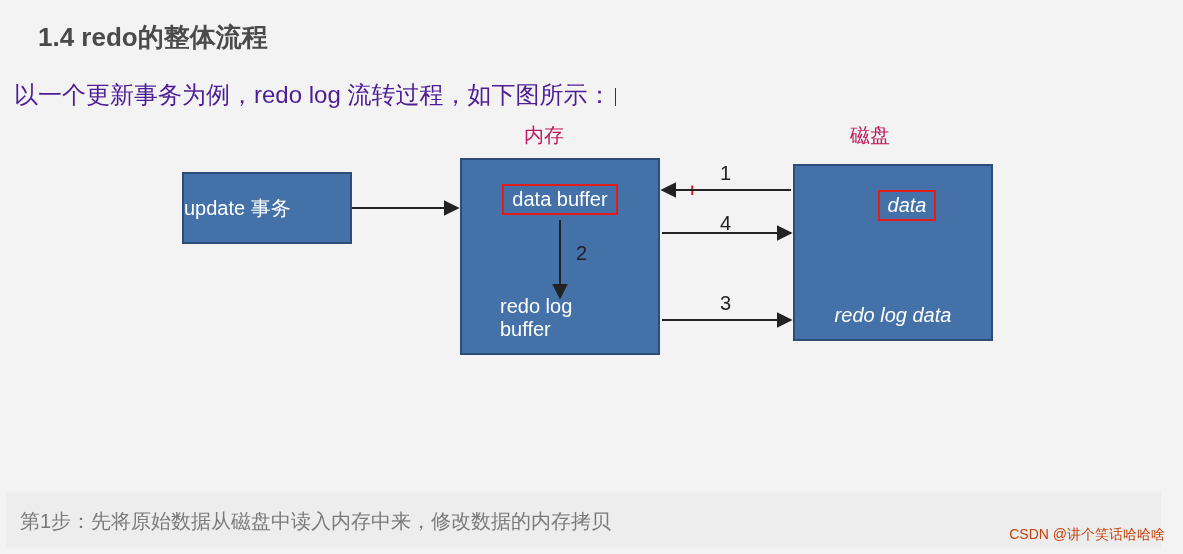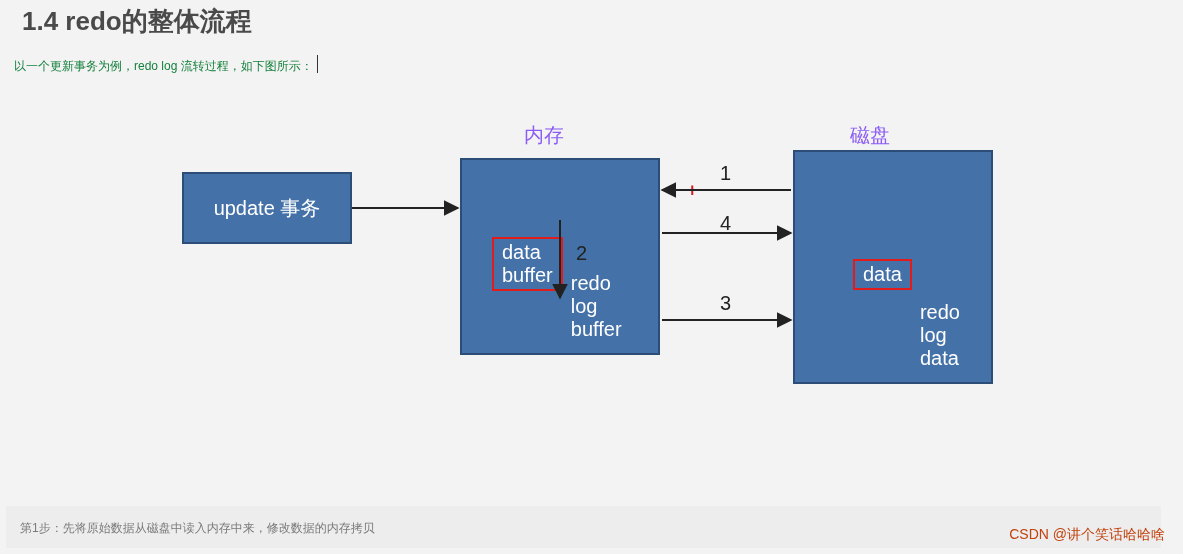--- a/index.html
+++ b/index.html
@@ -11,63 +11,63 @@
     width: 1183px;
   }
   .page {
     position: relative;
     width: 1183px;
     height: 554px;
     background: #f3f3f3;
     overflow: hidden;
   }
   h2.title {
-    margin: 0;
+    margin: 16px;
     padding: 4px 14px 8px 22px;
     font-size: 26px;
     font-weight: 700;
     color: #4a4a4a;
   }
   p.intro {
     margin: 8px 14px 8px 14px;
-    font-size: 12px;
-    color: #15803d;
+    font-size: 24px;
+    color: #4c1d95;
   }
   .cursor {
     display: inline-block;
     width: 1px;
     height: 18px;
     background: #333;
     vertical-align: -3px;
     margin-left: 4px;
   }
   
   .diagram {
     position: absolute;
     left: 0; right: 0;
     top: 120px;
     height: 260px;
   }
   .grp-label {
     position: absolute;
     font-size: 20px;
-    color: #8b5cf6;
+    color: #be185d;
   }
   .box {
     position: absolute;
     background: #4472a8;
     border: 2px solid #2b4d78;
     color: #fff;
     font-size: 20px;
     display: flex;
     align-items: center;
-    justify-content: center;
     box-sizing: border-box;
   }
   .box.big {
+    flex-direction: column;
     justify-content: flex-start;
     padding: 10px 30px;
   }
   .box .cell {
     color: #fff;
     font-size: 20px;
     padding: 2px 8px;
   }
   .redframe {
     border: 2px solid #e21b1b;
@@ -97,21 +97,21 @@
     font-weight: bold;
   }
   
   .steps {
     position: absolute;
     left: 6px; right: 22px;
     bottom: 6px;
     background: #ededed;
     padding: 12px 14px 10px 14px;
     color: #7a7a7a;
-    font-size: 12px;
+    font-size: 20px;
     line-height: 1.7;
   }
   .watermark {
     position: absolute;
     right: 18px;
     bottom: 10px;
     font-size: 14px;
     color: #c2410c;
   }
 </style>
@@ -133,21 +133,21 @@
 
     <div class="box" style="left:182px; top:52px; width:170px; height:72px;">
       <span>update 事务</span>
     </div>
 
     <div class="box big" style="left:460px; top:38px; width:200px; height:197px;">
       <div class="cell redframe">data buffer</div>
       <div class="cell lower">redo log buffer</div>
     </div>
 
-    <div class="box big" style="left:793px; top:30px; width:200px; height:234px;">
+    <div class="box big" style="left:793px; top:44px; width:200px; height:177px;font-style:italic;">
       <div class="cell redframe" style="margin-left:28px;">data</div>
       <div class="cell lower">redo log data</div>
     </div>
 
     <div class="num" style="left:720px; top:42px;">1</div>
     <div class="num" style="left:576px; top:122px;">2</div>
     <div class="num" style="left:720px; top:172px;">3</div>
     <div class="num" style="left:720px; top:92px;">4</div>
     <div class="plus" style="left:687px; top:60px;">+</div>
 

